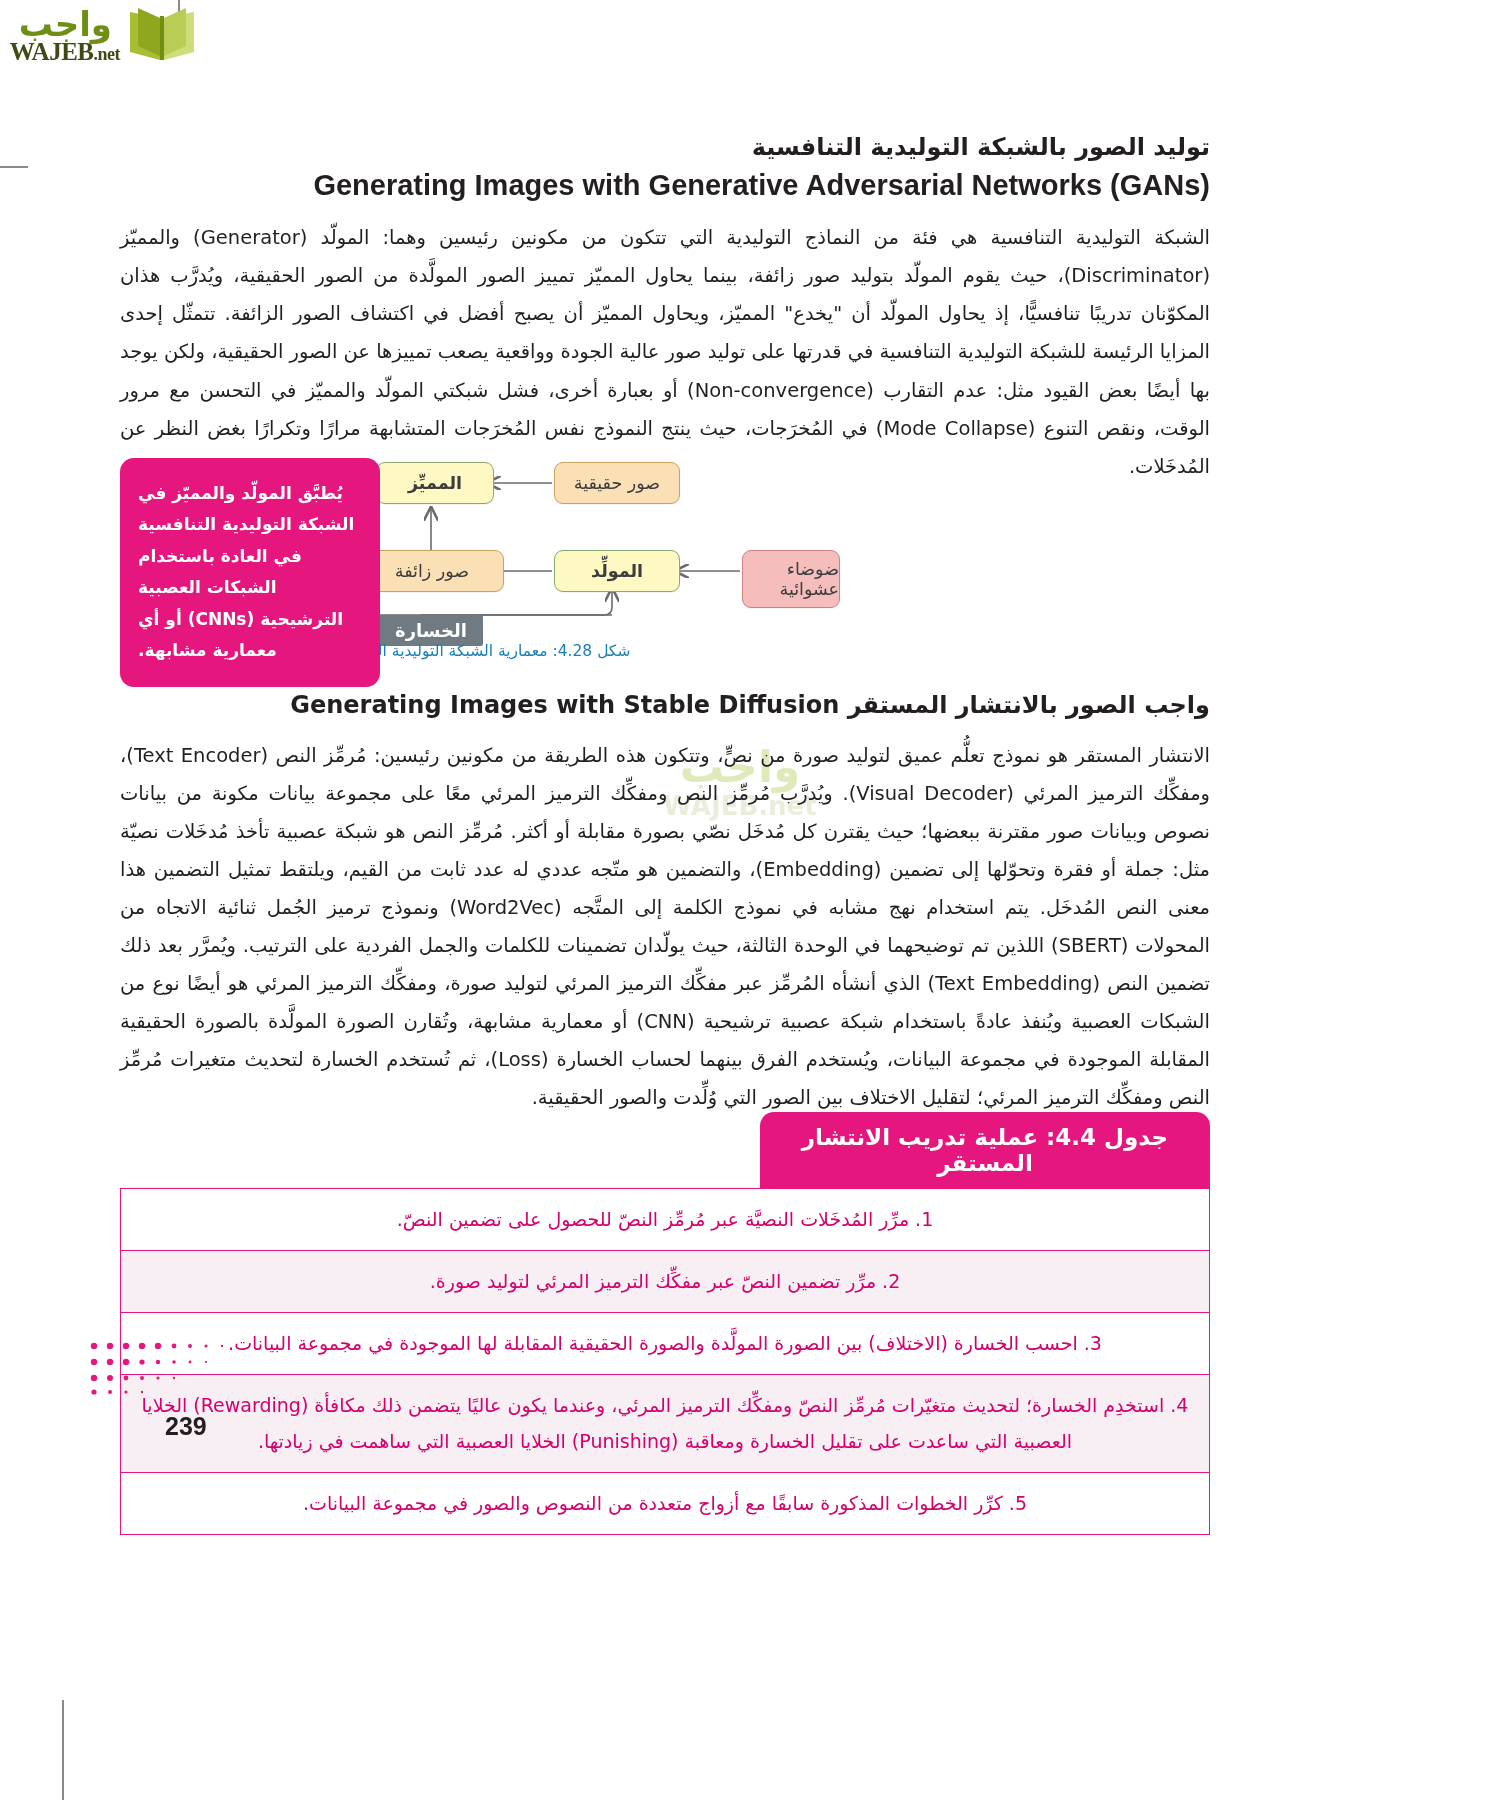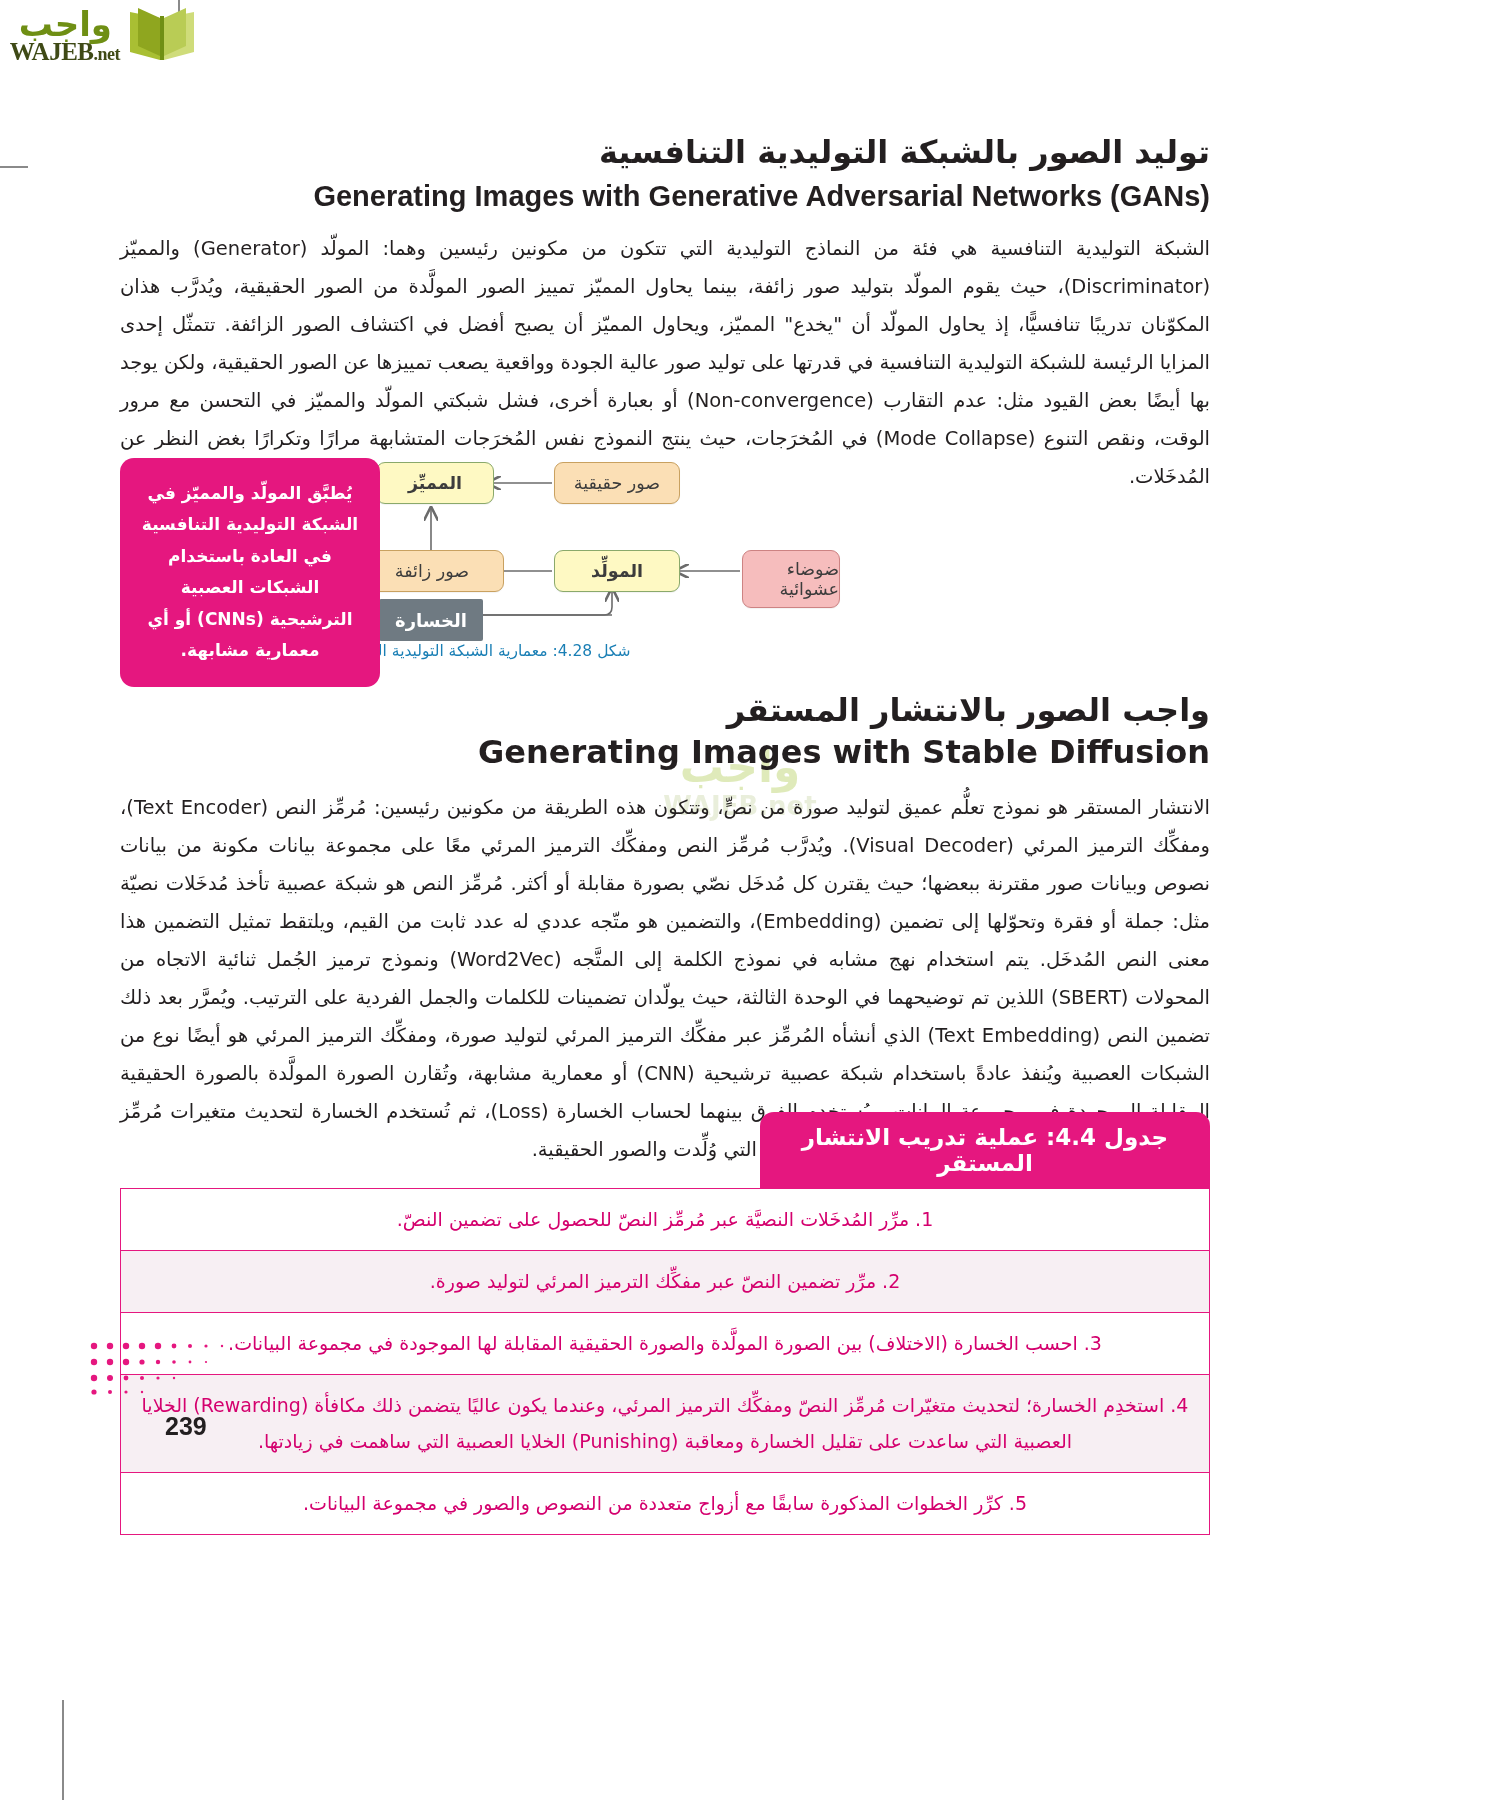--- a/index.html
+++ b/index.html
@@ -39,21 +39,21 @@
     text-align:center;pointer-events:none;opacity:.30;
   }
   .wm-center .wm-ar{font-size:44px;font-weight:bold;color:#97bd1f;line-height:1;}
   .wm-center .wm-en{font-size:26px;font-weight:bold;color:#b9c98a;direction:ltr;margin-top:2px;}
 
   
   .content{position:absolute;right:290px;top:132px;width:1090px;}
 
   h2.head-ar{
     margin:0;text-align:right;
-    font-size:32px;font-weight:bold;color:#231f20;
+    font-size:24px;font-weight:bold;color:#231f20;
     font-family:"DejaVu Sans",sans-serif;
     letter-spacing:0px;line-height:1.3;
   }
   h2.head-en{
     margin:4px 0 0 0;text-align:right;direction:ltr;
     font-size:29px;font-weight:bold;color:#231f20;
     font-family:"Liberation Sans",sans-serif;
     line-height:1.25;
   }
   p.body{
@@ -94,21 +94,21 @@
     text-align:center;font-size:15.5px;color:#1a7fb5;
     font-family:"DejaVu Sans",sans-serif;
   }
 
   
   .callout{
     position:absolute;left:0px;top:6px;width:260px;
     background:#e5177f;color:#ffffff;border-radius:14px;
     padding:20px 18px;box-sizing:border-box;
     font-size:17px;line-height:1.85;font-weight:bold;
-    text-align:center;font-family:"DejaVu Sans",sans-serif;
+    text-align:left;font-family:"DejaVu Sans",sans-serif;
   }
 
   
   .content2{position:absolute;right:290px;top:690px;width:1090px;}
 
   
   .table-zone{position:absolute;right:290px;top:1080px;width:1090px;}
   .tbl-title{
     margin-right:0px;width:450px;margin-left:auto;
     background:#e5177f;color:#fff;border-radius:14px 14px 0 0;
@@ -204,21 +204,21 @@
       </svg>
 
       <div class="node n-gray" style="left:22px;top:10px;width:196px;height:42px;">عناوين تم التنبؤ بها</div>
       <div class="node n-green" style="left:256px;top:10px;width:118px;height:42px;">المميِّز</div>
       <div class="node n-orange" style="left:434px;top:10px;width:126px;height:42px;">صور حقيقية</div>
 
       <div class="node n-orange" style="left:240px;top:98px;width:144px;height:42px;">صور زائفة</div>
       <div class="node n-green" style="left:434px;top:98px;width:126px;height:42px;">المولِّد</div>
       <div class="node n-pink" style="left:622px;top:98px;width:98px;height:58px;">ضوضاء عشوائية</div>
 
-      <div class="loss-box" style="left:259px;top:147px;width:104px;height:42px;">الخسارة</div>
+      <div class="loss-box" style="left:259px;top:163px;width:104px;height:31px;">الخسارة</div>
     </div>
 
     <div class="fig-caption">شكل 4.28: معمارية الشبكة التوليدية التنافسية</div>
 
     <div class="callout">يُطبَّق المولّد والمميّز في الشبكة التوليدية التنافسية في العادة باستخدام الشبكات العصبية الترشيحية (CNNs) أو أي معمارية مشابهة.</div>
   </div>
 
   <div class="content2">
     <h2 class="head-ar"><span>واجب الصور بالانتشار المستقر</span> <span style="direction:ltr;display:inline-block;">Generating Images with Stable Diffusion</span></h2>
     <p class="body">الانتشار المستقر هو نموذج تعلُّم عميق لتوليد صورة من نصٍّ، وتتكون هذه الطريقة من مكونين رئيسين: مُرمِّز النص (Text Encoder)، ومفكِّك الترميز المرئي (Visual Decoder). ويُدرَّب مُرمِّز النص ومفكِّك الترميز المرئي معًا على مجموعة بيانات مكونة من بيانات نصوص وبيانات صور مقترنة ببعضها؛ حيث يقترن كل مُدخَل نصّي بصورة مقابلة أو أكثر. مُرمِّز النص هو شبكة عصبية تأخذ مُدخَلات نصيّة مثل: جملة أو فقرة وتحوّلها إلى تضمين (Embedding)، والتضمين هو متّجه عددي له عدد ثابت من القيم، ويلتقط تمثيل التضمين هذا معنى النص المُدخَل. يتم استخدام نهج مشابه في نموذج الكلمة إلى المتَّجه (Word2Vec) ونموذج ترميز الجُمل ثنائية الاتجاه من المحولات (SBERT) اللذين تم توضيحهما في الوحدة الثالثة، حيث يولّدان تضمينات للكلمات والجمل الفردية على الترتيب. ويُمرَّر بعد ذلك تضمين النص (Text Embedding) الذي أنشأه المُرمِّز عبر مفكِّك الترميز المرئي لتوليد صورة، ومفكِّك الترميز المرئي هو أيضًا نوع من الشبكات العصبية ويُنفذ عادةً باستخدام شبكة عصبية ترشيحية (CNN) أو معمارية مشابهة، وتُقارن الصورة المولَّدة بالصورة الحقيقية المقابلة الموجودة في مجموعة البيانات، ويُستخدم الفرق بينهما لحساب الخسارة (Loss)، ثم تُستخدم الخسارة لتحديث متغيرات مُرمِّز النص ومفكِّك الترميز المرئي؛ لتقليل الاختلاف بين الصور التي وُلِّدت والصور الحقيقية.</p>

